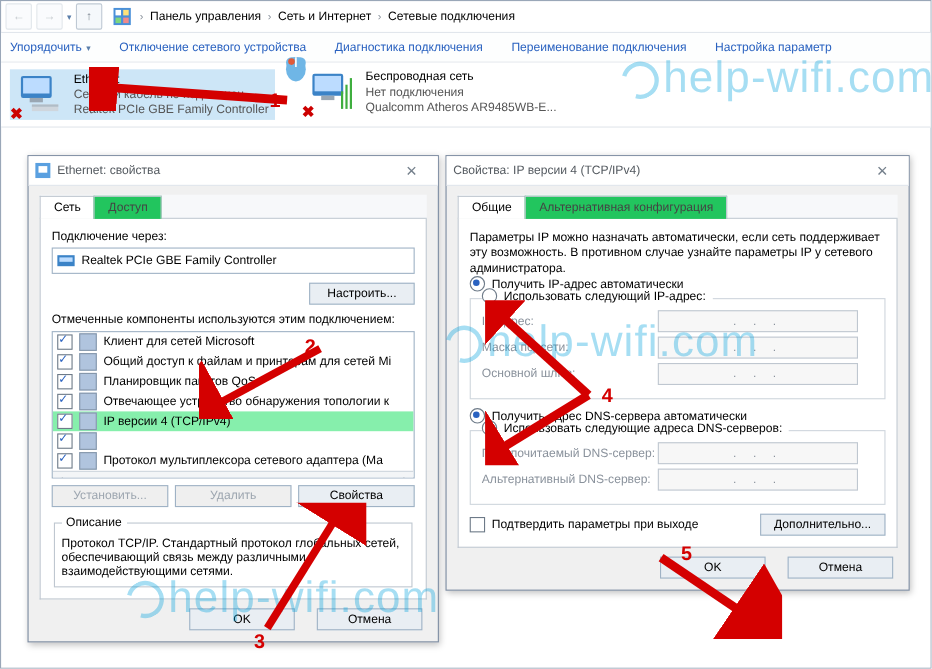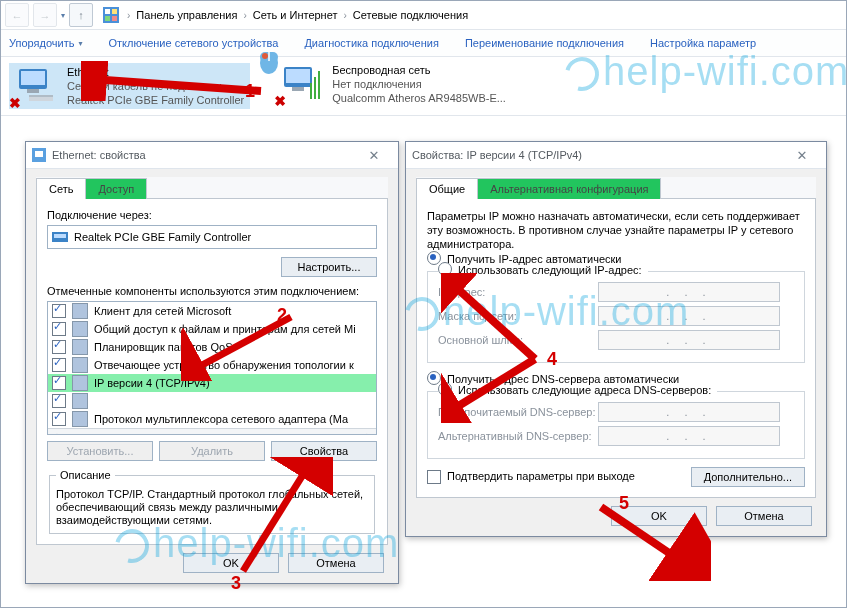--- a/index.html
+++ b/index.html
@@ -42,21 +42,21 @@
   .list{border:1px solid #9fb2c5;background:#fff;height:132px;overflow:hidden;margin-bottom:6px}
   .list-row{display:flex;align-items:center;gap:6px;padding:1px 4px}
   .list-row.sel{background:#86efac}
   .cb{width:12px;height:12px;border:1px solid #6d7a88;background:#fff;position:relative;flex-shrink:0}
   .cb.on::after{content:"✓";position:absolute;top:-3px;left:0;font-size:11px;color:#2a62c0}
   .mini-ic{width:14px;height:14px;background:#b0c4de;border:1px solid #8597aa;flex-shrink:0}
   .hz-scroll{height:14px;border-top:1px solid #cfd6dd;background:#f3f5f7;display:flex;align-items:center;justify-content:space-between;padding:0 2px;font-size:9px;color:#7a828c}
   .btn-row{display:flex;gap:6px;margin-bottom:8px}
   .desc-box{border:1px solid #bfc7d0;background:#fff;padding:6px;line-height:13px;position:relative}
   .desc-box legend{padding:0 4px}
-  .foot{display:flex;justify-content:flex-end;gap:9px;padding:8px 4px 0}
+  .foot{display:flex;justify-content:flex-end;gap:20px;padding:8px 4px 0}
   
   .para{line-height:14px;}
   .radio{width:12px;height:12px;border:1px solid #6d7a88;border-radius:50%;background:#fff;position:relative;display:inline-block;vertical-align:middle;margin-right:6px}
   .radio.on::after{content:"";position:absolute;top:2px;left:2px;width:6px;height:6px;border-radius:50%;background:#2a62c0}
   .rline{display:flex;align-items:flex-end;margin-bottom:6px}
   .field-row{display:flex;align-items:center;margin-bottom:4px}
   .field-row .fl{width:160px;color:#8a929c}
   .ipbox{border:1px solid #bfc7d0;background:#f7f7f7;width:180px;height:18px;color:#8a929c;text-align:center;letter-spacing:6px;line-height:18px}
   fieldset.fs{border:1px solid #cfd6dd;padding:8px 10px;margin:0 0 8px}
   .chk{width:12px;height:12px;border:1px solid #6d7a88;display:inline-block;vertical-align:middle;margin-right:6px}

